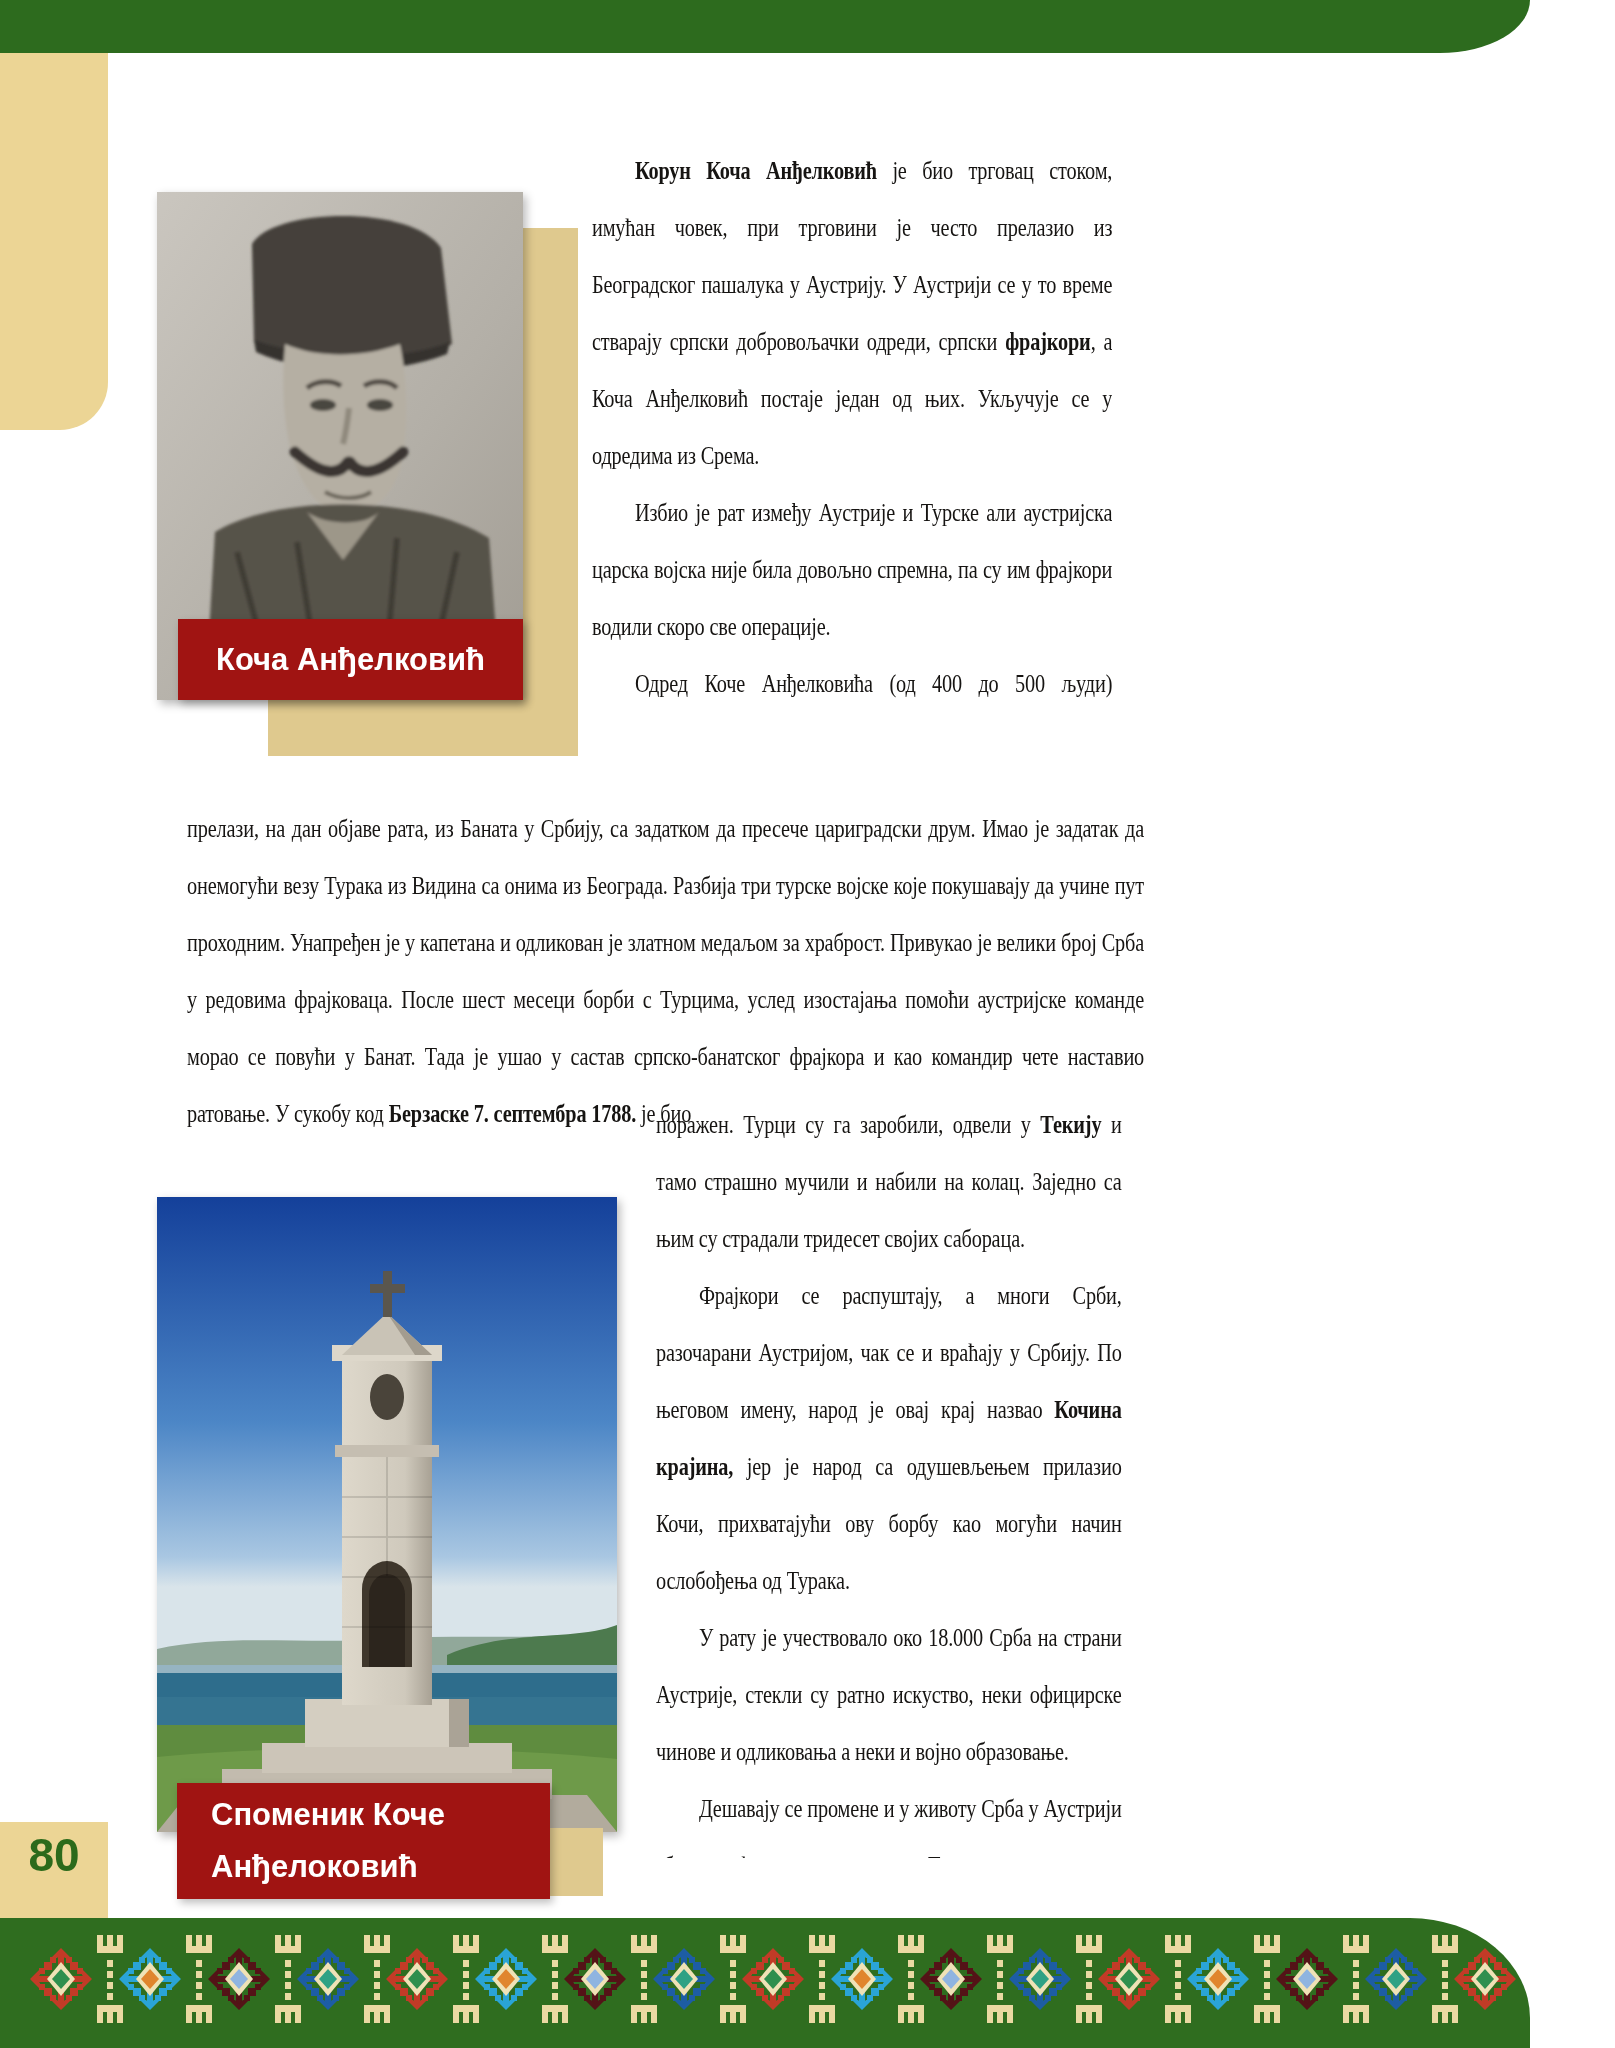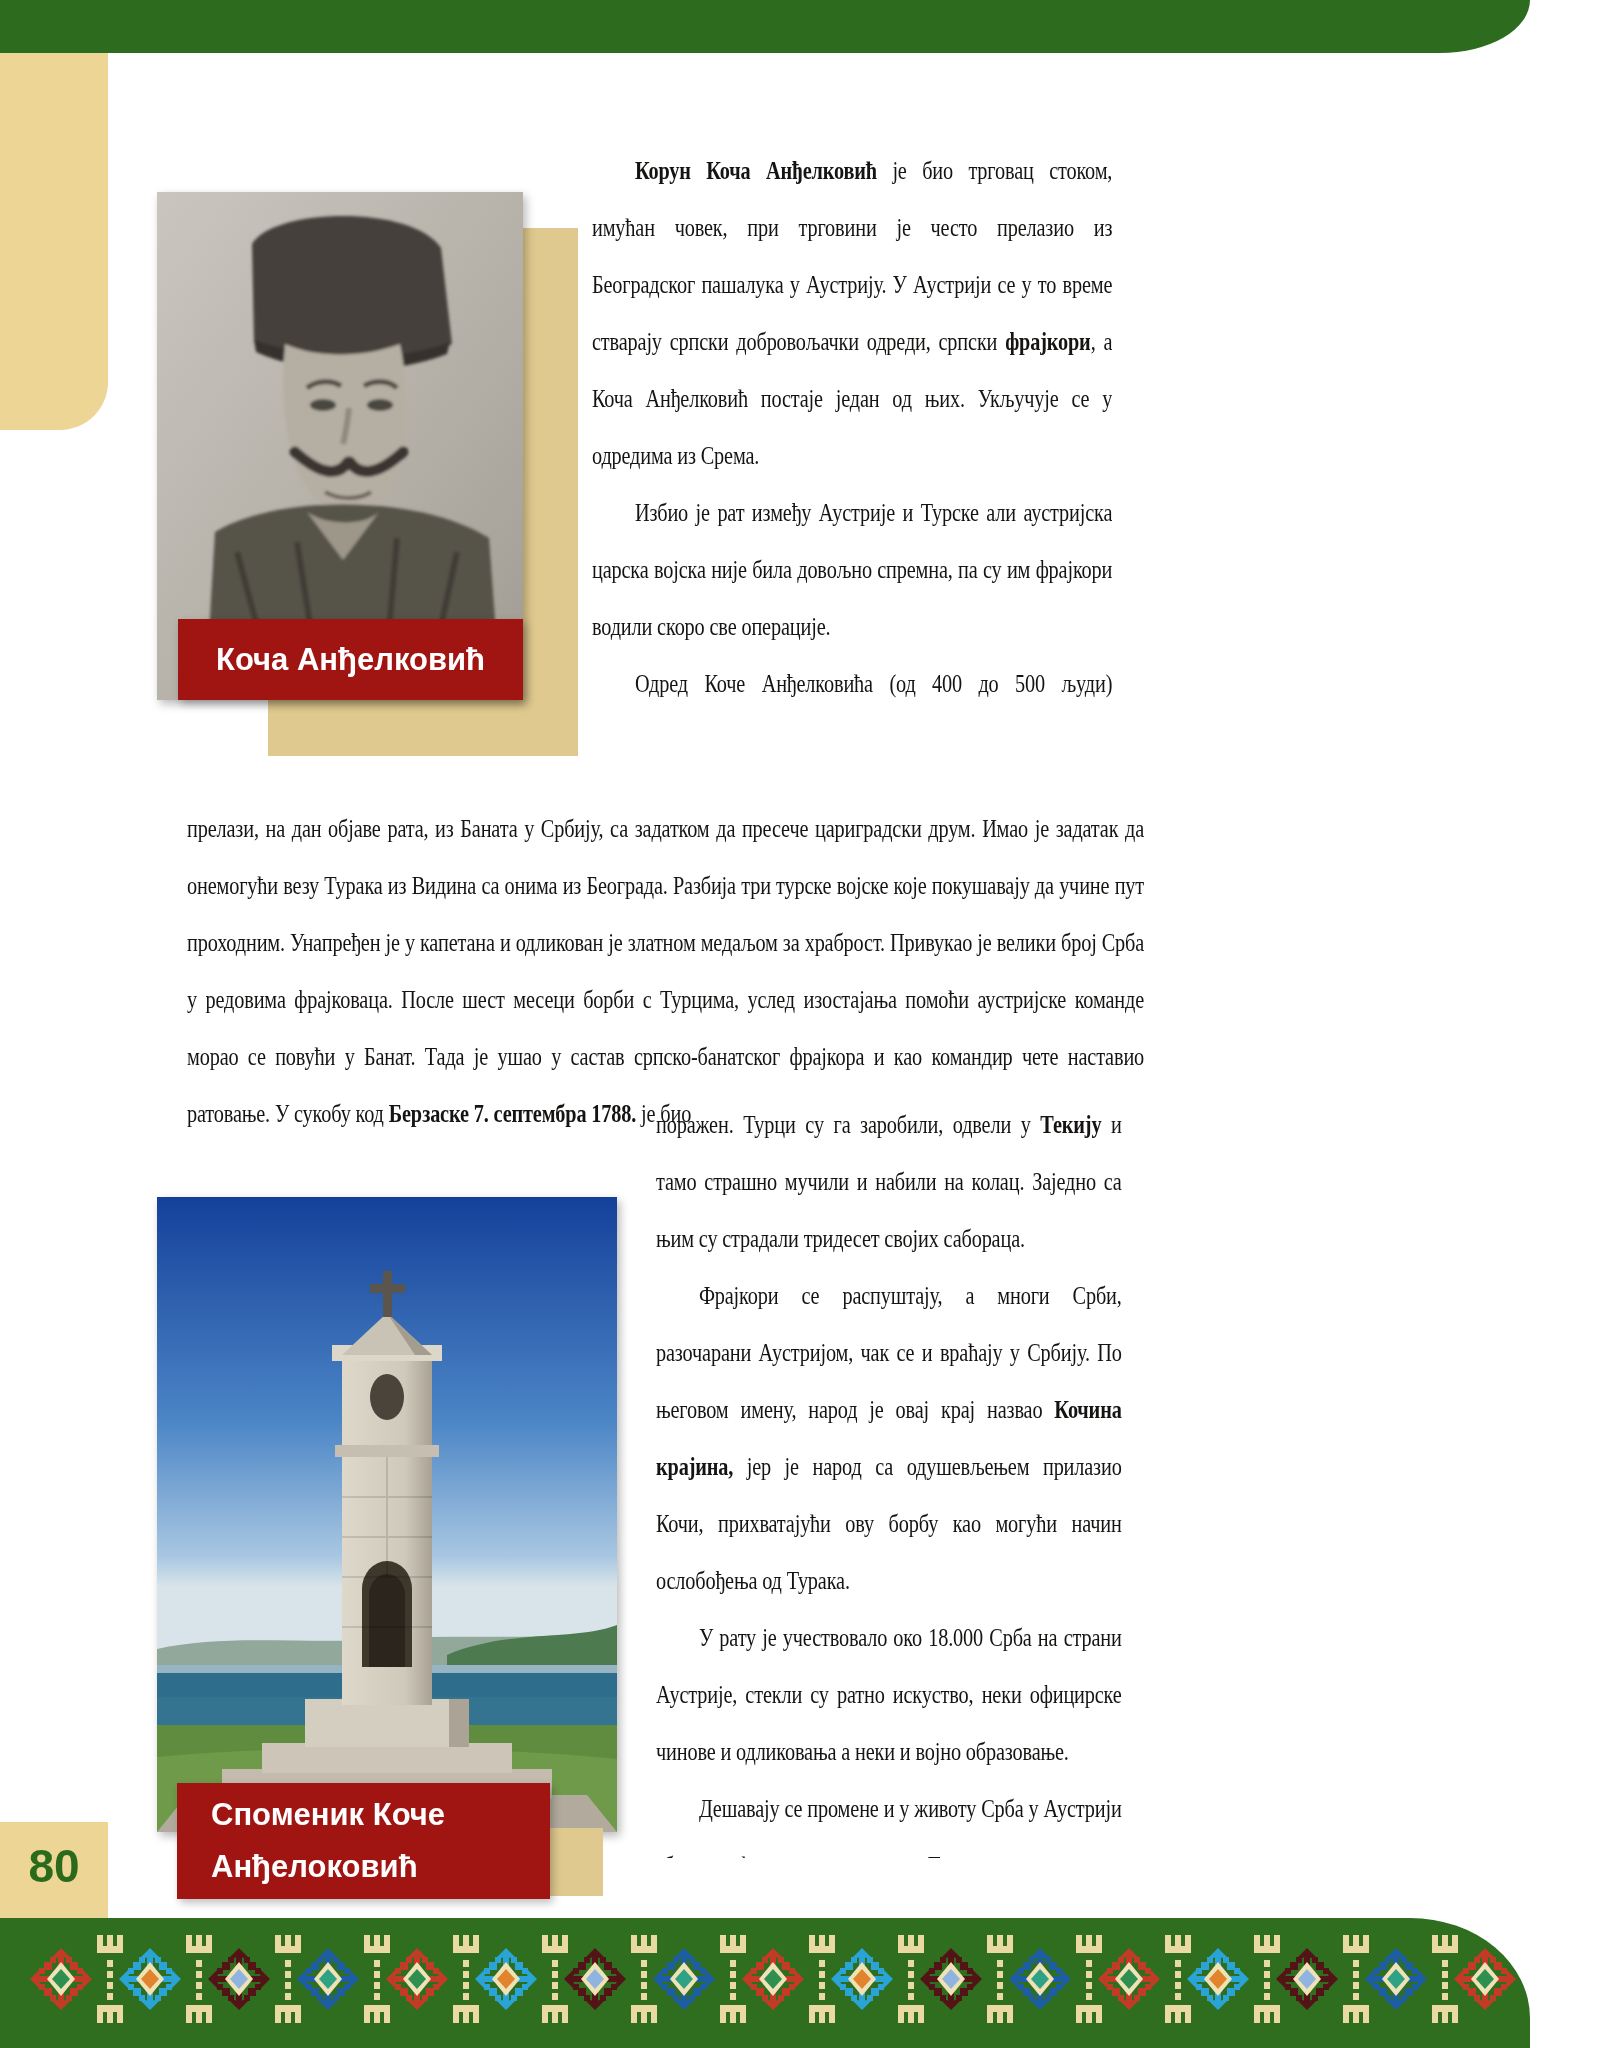--- a/index.html
+++ b/index.html
@@ -25,21 +25,21 @@
   .monument{position:absolute;left:157px;top:1197px;width:460px;height:635px;margin:0;z-index:1;
             box-shadow:3px 4px 9px rgba(0,0,0,.28);}
   .monument-tan{position:absolute;left:549px;top:1828px;width:54px;height:68px;background:#dfc98e;z-index:2;}
   .monument-caption{position:absolute;left:177px;top:1783px;width:373px;height:116px;background:#a01412;z-index:3;
             color:#ffffff;font-family:"Liberation Sans","DejaVu Sans",sans-serif;font-weight:bold;font-size:31px;
             line-height:52px;padding:6px 0 16px 34px;box-sizing:border-box;box-shadow:3px 4px 8px rgba(0,0,0,.25);}
   
   .pagenum-block{position:absolute;left:0;top:1822px;width:108px;height:96px;background:#ecd595;
             display:flex;align-items:flex-start;justify-content:center;}
   .pagenum-block span{font-family:"Liberation Sans","DejaVu Sans",sans-serif;font-weight:bold;
-            font-size:46px;color:#2c6a1b;margin-top:17px;}
+            font-size:46px;color:#2c6a1b;margin-top:6px;}
   
   .upper-col{position:absolute;left:592px;top:142px;width:520px;height:660px;overflow:hidden;}
   .wide-col{position:absolute;left:155px;top:800px;width:957px;height:385px;overflow:hidden;margin-left:32px;}
   .right-col{position:absolute;left:656px;top:1096px;width:466px;height:762px;overflow:hidden;}
   .squish{transform:scaleX(0.78);transform-origin:left top;}
   .upper-col .squish{width:667px;}
   .wide-col .squish{width:1227px;}
   .right-col .squish{width:597px;}
   .title{font-family:"Liberation Sans","DejaVu Sans",sans-serif;font-style:italic;font-weight:bold;
          font-size:44px;line-height:50px;color:#b11c17;margin:0 0 30px 62px;}

